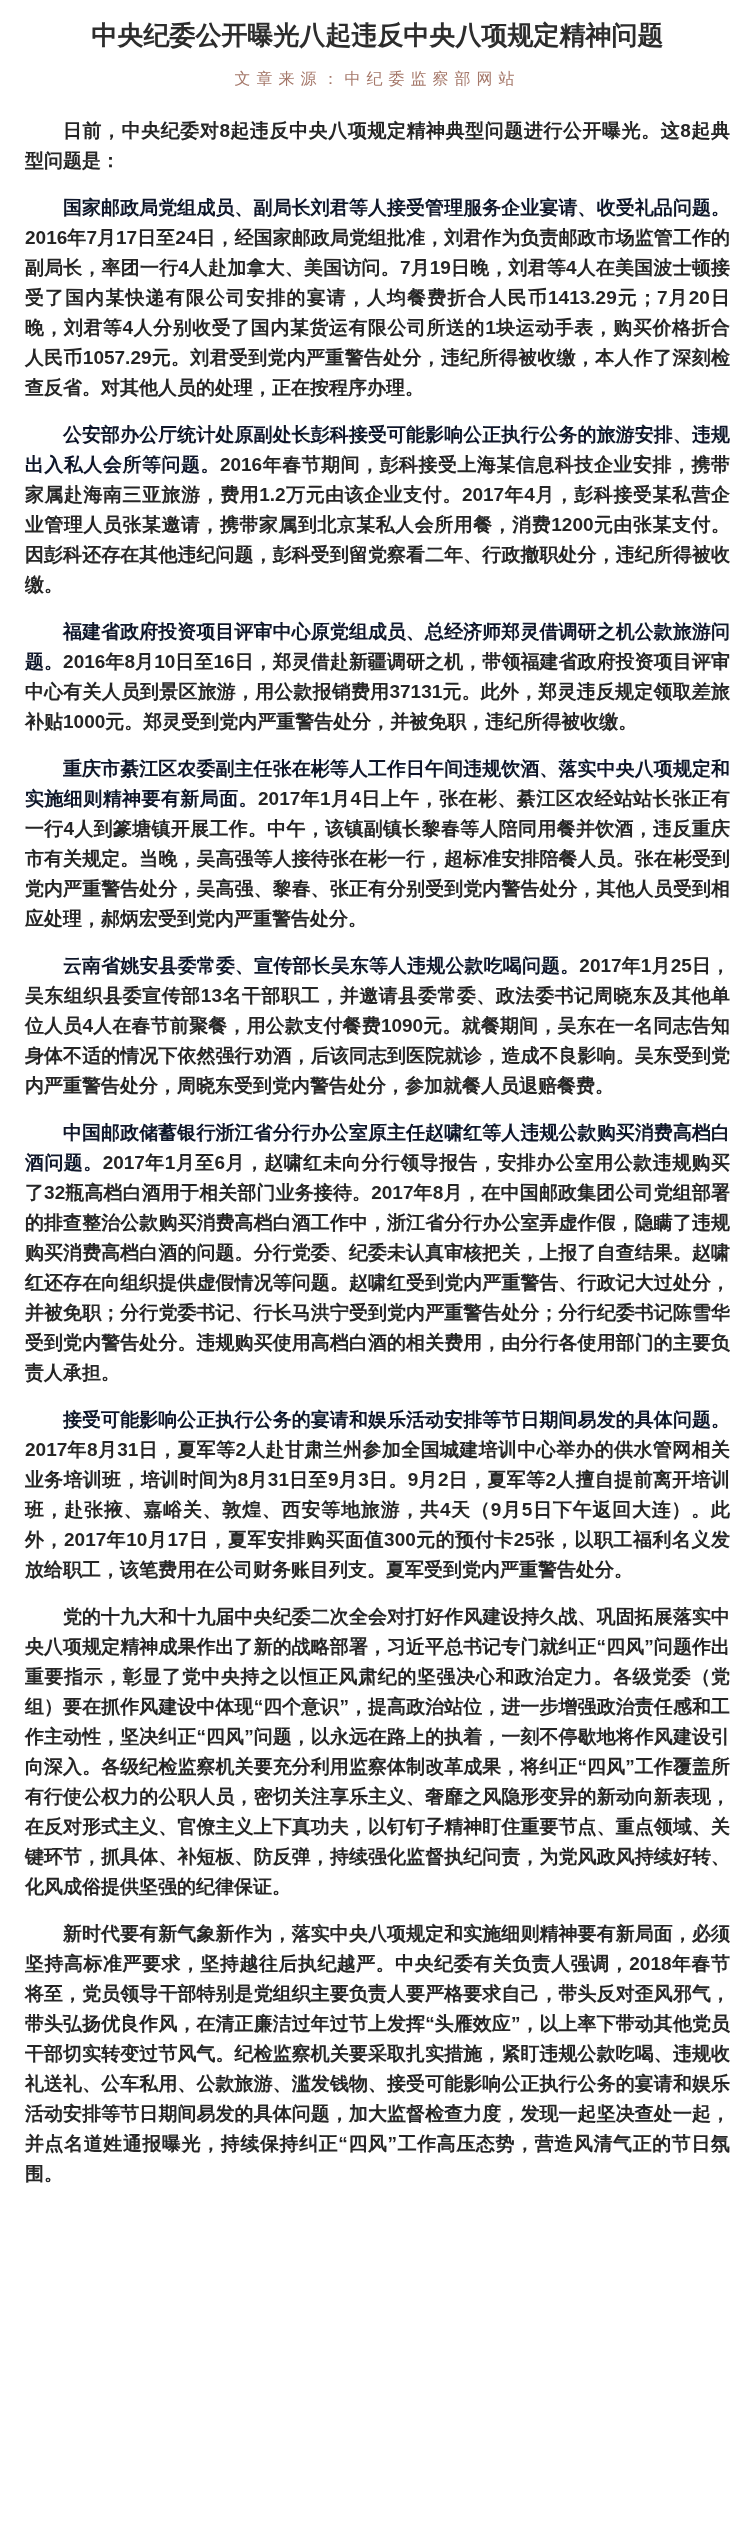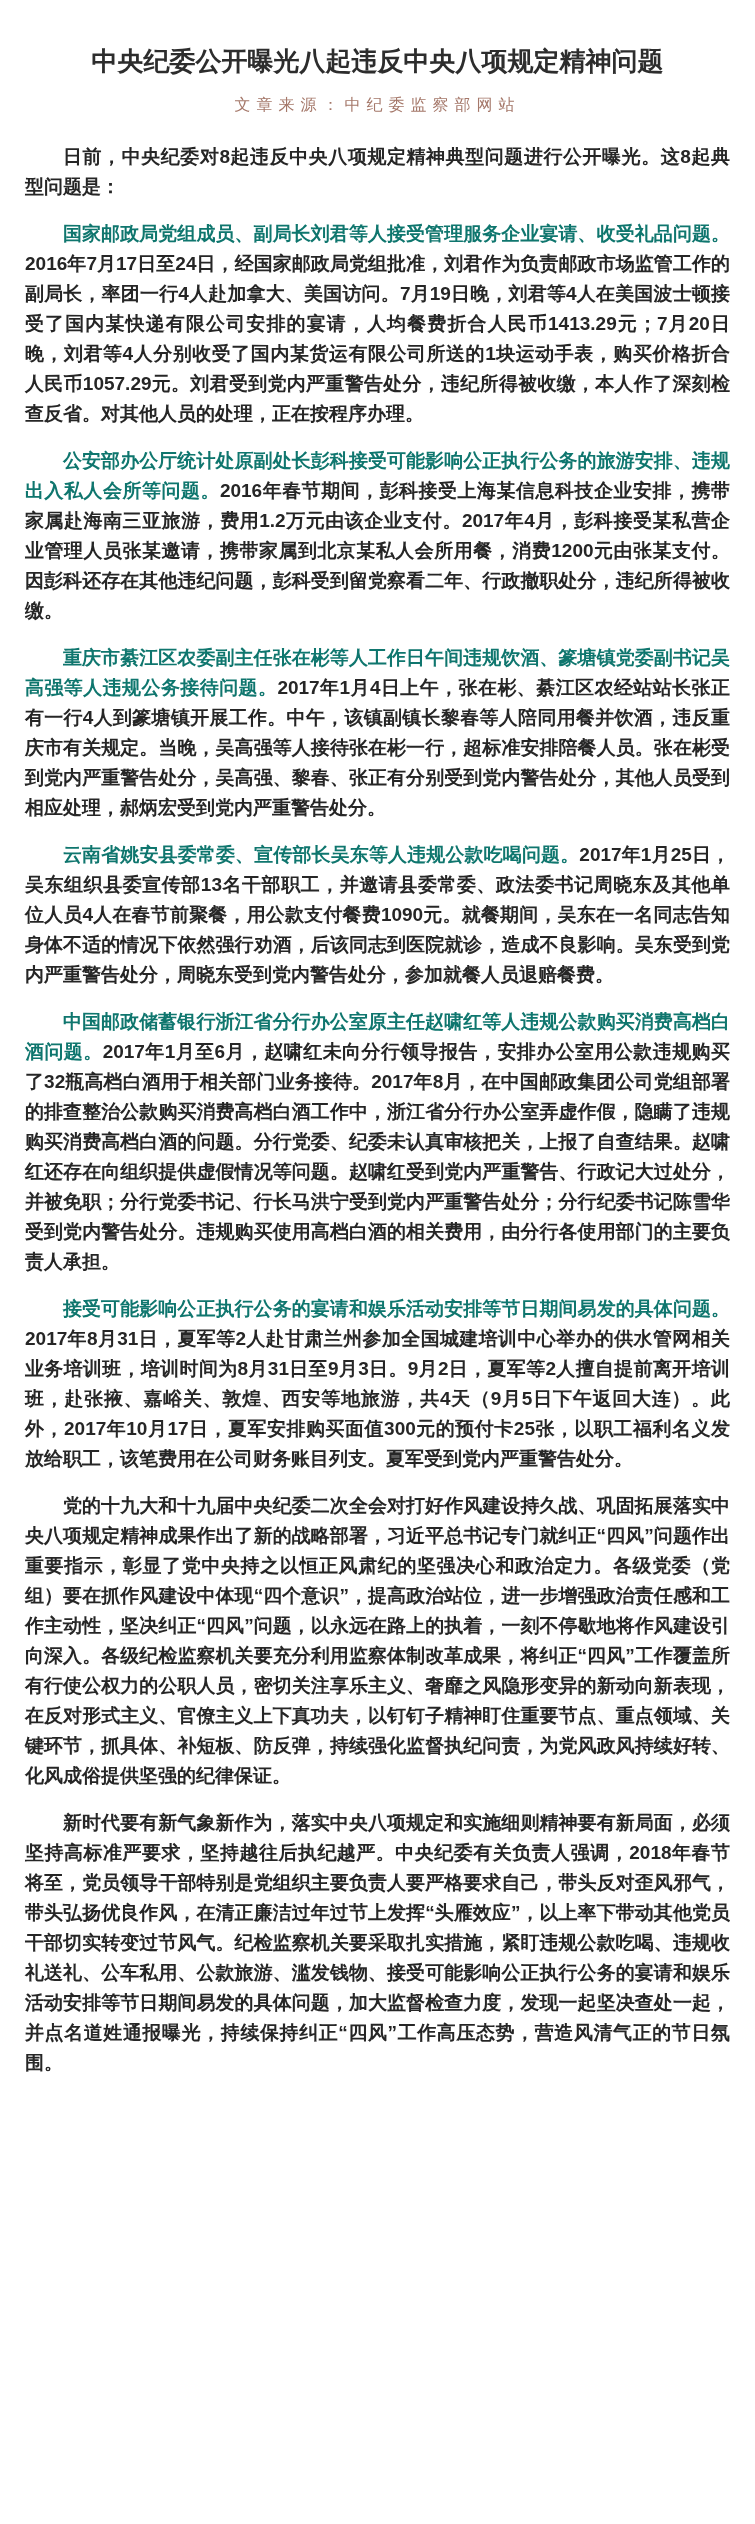--- a/index.html
+++ b/index.html
@@ -12,21 +12,21 @@
     box-sizing: border-box;
     padding: 16px 25px 50px 25px;
     background: #ffffff;
     font-family: "Liberation Sans", "DejaVu Sans", sans-serif;
   }
   .article-title {
     font-size: 26px;
     font-weight: 700;
     color: #2d2d2d;
     text-align: center;
-    margin: 28px 30px 16px 30px;
+    margin: 2px 30px 16px 30px;
     line-height: 34px;
   }
   .article-source {
     text-align: center;
     font-family: "Liberation Serif", "DejaVu Serif", serif;
     font-size: 16px;
     letter-spacing: 6px;
     color: #a5786a;
     margin: 0 0 26px 0;
     line-height: 22px;
@@ -36,40 +36,41 @@
     line-height: 30px;
     font-weight: 700;
     color: #262626;
     text-align: justify;
     text-indent: 2em;
     margin: 15px 0 17px 0;
     word-break: break-all;
   }
   p.body-para:last-child { margin-bottom: 0; }
   .case-headline {
-    color: #0f766e;
+    color: #0f172a;
   }
 </style>
 </head>
 <body>
 
 <div class="page">
 
   <h1 class="article-title">中央纪委公开曝光八起违反中央八项规定精神问题</h1>
 
   <div class="article-source">文章来源：中纪委监察部网站</div>
 
   <p class="body-para">日前，中央纪委对8起违反中央八项规定精神典型问题进行公开曝光。这8起典型问题是：</p>
 
   <p class="body-para"><span class="case-headline">国家邮政局党组成员、副局长刘君等人接受管理服务企业宴请、收受礼品问题。</span><span>2016年7月17日至24日，经国家邮政局党组批准，刘君作为负责邮政市场监管工作的副局长，率团一行4人赴加拿大、美国访问。7月19日晚，刘君等4人在美国波士顿接受了国内某快递有限公司安排的宴请，人均餐费折合人民币1413.29元；7月20日晚，刘君等4人分别收受了国内某货运有限公司所送的1块运动手表，购买价格折合人民币1057.29元。刘君受到党内严重警告处分，违纪所得被收缴，本人作了深刻检查反省。对其他人员的处理，正在按程序办理。</span></p>
 
   <p class="body-para"><span class="case-headline">公安部办公厅统计处原副处长彭科接受可能影响公正执行公务的旅游安排、违规出入私人会所等问题。</span><span>2016年春节期间，彭科接受上海某信息科技企业安排，携带家属赴海南三亚旅游，费用1.2万元由该企业支付。2017年4月，彭科接受某私营企业管理人员张某邀请，携带家属到北京某私人会所用餐，消费1200元由张某支付。因彭科还存在其他违纪问题，彭科受到留党察看二年、行政撤职处分，违纪所得被收缴。</span></p>
 
+  <p class="body-para"><span class="case-headline">福建省政府投资项目评审中心原党组成员、总经济师郑灵借调研之机公款旅游问题。</span><span>2016年8月10日至16日，郑灵借赴新疆调研之机，带领福建省政府投资项目评审中心有关人员到景区旅游，用公款报销费用37131元。此外，郑灵违反规定领取差旅补贴1000元。郑灵受到党内严重警告处分，并被免职，违纪所得被收缴。</span></p>
 
-  <p class="body-para"><span class="case-headline">重庆市綦江区农委副主任张在彬等人工作日午间违规饮酒、篆塘镇党委副书记吴高强等人违规公务接待问题。</span><span>2017年1月4日上午，张在彬、綦江区农经站站长张正有一行4人到篆塘镇开展工作。中午，该镇副镇长黎春等人陪同用餐并饮酒，违反重庆市有关规定。当晚，吴高强等人接待张在彬一行，超标准安排陪餐人员。张在彬受到党内严重警告处分，吴高强、黎春、张正有分别受到党内警告处分，其他人员受到相应处理，郝炳宏受到党内严重警告处分。</span></p>
+  <p class="body-para"><span class="case-headline">重庆市綦江区农委副主任张在彬等人工作日午间违规饮酒、落实中央八项规定和实施细则精神要有新局面。</span><span>2017年1月4日上午，张在彬、綦江区农经站站长张正有一行4人到篆塘镇开展工作。中午，该镇副镇长黎春等人陪同用餐并饮酒，违反重庆市有关规定。当晚，吴高强等人接待张在彬一行，超标准安排陪餐人员。张在彬受到党内严重警告处分，吴高强、黎春、张正有分别受到党内警告处分，其他人员受到相应处理，郝炳宏受到党内严重警告处分。</span></p>
 
 
   <p class="body-para"><span class="case-headline">云南省姚安县委常委、宣传部长吴东等人违规公款吃喝问题。</span><span>2017年1月25日，吴东组织县委宣传部13名干部职工，并邀请县委常委、政法委书记周晓东及其他单位人员4人在春节前聚餐，用公款支付餐费1090元。就餐期间，吴东在一名同志告知身体不适的情况下依然强行劝酒，后该同志到医院就诊，造成不良影响。吴东受到党内严重警告处分，周晓东受到党内警告处分，参加就餐人员退赔餐费。</span></p>
 
   <p class="body-para"><span class="case-headline">中国邮政储蓄银行浙江省分行办公室原主任赵啸红等人违规公款购买消费高档白酒问题。</span><span>2017年1月至6月，赵啸红未向分行领导报告，安排办公室用公款违规购买了32瓶高档白酒用于相关部门业务接待。2017年8月，在中国邮政集团公司党组部署的排查整治公款购买消费高档白酒工作中，浙江省分行办公室弄虚作假，隐瞒了违规购买消费高档白酒的问题。分行党委、纪委未认真审核把关，上报了自查结果。赵啸红还存在向组织提供虚假情况等问题。赵啸红受到党内严重警告、行政记大过处分，并被免职；分行党委书记、行长马洪宁受到党内严重警告处分；分行纪委书记陈雪华受到党内警告处分。违规购买使用高档白酒的相关费用，由分行各使用部门的主要负责人承担。</span></p>
 
   <p class="body-para"><span class="case-headline">接受可能影响公正执行公务的宴请和娱乐活动安排等节日期间易发的具体问题。</span><span>2017年8月31日，夏军等2人赴甘肃兰州参加全国城建培训中心举办的供水管网相关业务培训班，培训时间为8月31日至9月3日。9月2日，夏军等2人擅自提前离开培训班，赴张掖、嘉峪关、敦煌、西安等地旅游，共4天（9月5日下午返回大连）。此外，2017年10月17日，夏军安排购买面值300元的预付卡25张，以职工福利名义发放给职工，该笔费用在公司财务账目列支。夏军受到党内严重警告处分。</span></p>
 
 
   <p class="body-para">党的十九大和十九届中央纪委二次全会对打好作风建设持久战、巩固拓展落实中央八项规定精神成果作出了新的战略部署，习近平总书记专门就纠正“四风”问题作出重要指示，彰显了党中央持之以恒正风肃纪的坚强决心和政治定力。各级党委（党组）要在抓作风建设中体现“四个意识”，提高政治站位，进一步增强政治责任感和工作主动性，坚决纠正“四风”问题，以永远在路上的执着，一刻不停歇地将作风建设引向深入。各级纪检监察机关要充分利用监察体制改革成果，将纠正“四风”工作覆盖所有行使公权力的公职人员，密切关注享乐主义、奢靡之风隐形变异的新动向新表现，在反对形式主义、官僚主义上下真功夫，以钉钉子精神盯住重要节点、重点领域、关键环节，抓具体、补短板、防反弹，持续强化监督执纪问责，为党风政风持续好转、化风成俗提供坚强的纪律保证。</p>

